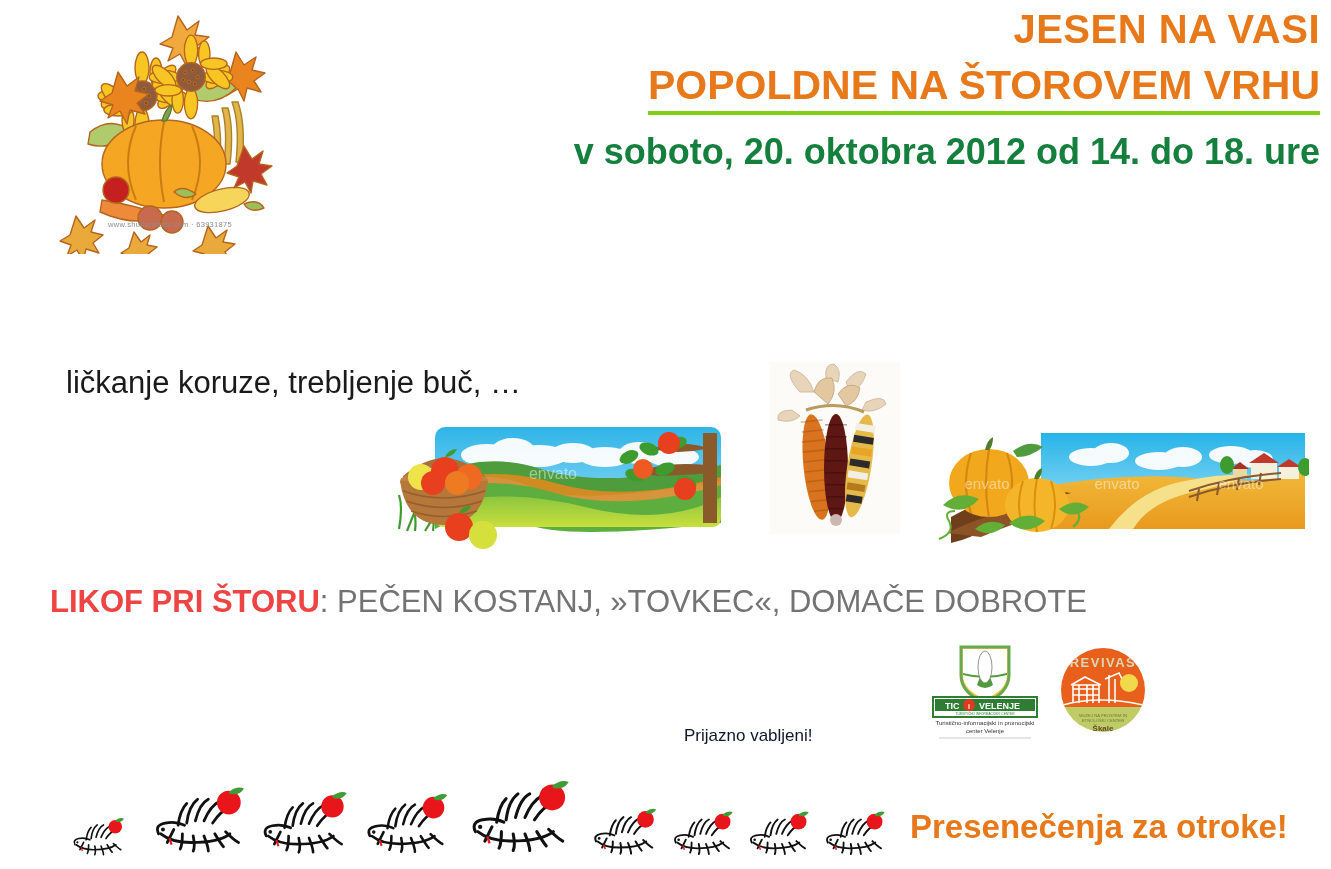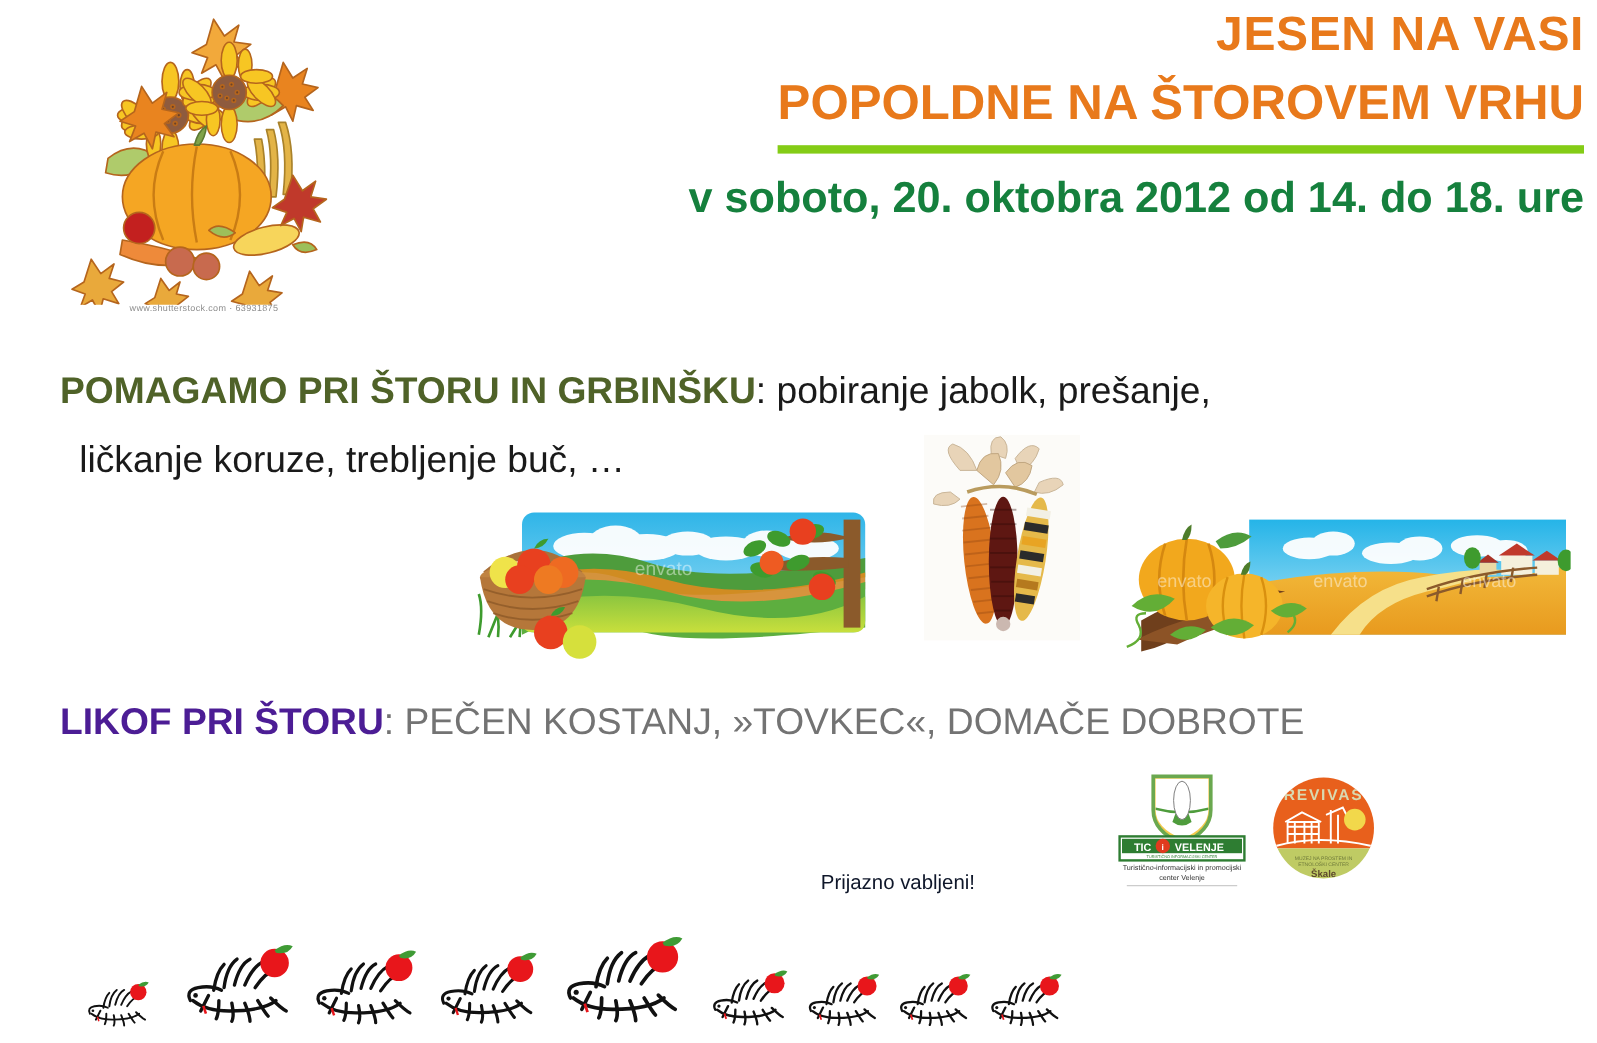--- a/index.html
+++ b/index.html
@@ -39,22 +39,22 @@
   }
   .title-sub {
     margin-top: 14px;
     font-size: 41px;
     font-weight: bold;
     color: #E8791B;
     line-height: 1.05;
     white-space: nowrap;
   }
   .title-sub .u {
-    border-bottom: 7px solid #84cc16;
-    padding-bottom: 14px;
+    border-bottom: 4px solid #84cc16;
+    padding-bottom: 4px;
     display: inline-block;
   }
   .title-date {
     margin-top: 18px;
     font-size: 36px;
     font-weight: bold;
     color: #15803d;
     line-height: 1.05;
     white-space: nowrap;
   }
@@ -64,21 +64,21 @@
     position: absolute;
     left: 46px;
     top: 4px;
     width: 240px;
     height: 250px;
   }
   .autumn-art svg { display: block; }
   .shutter-mark {
     position: absolute;
     left: 95px;
-    top: 252px;
+    top: 220px;
     width: 150px;
     font-size: 7.5px;
     color: #8d8d8d;
     letter-spacing: 0.3px;
     text-align: center;
     font-family: "Liberation Sans", sans-serif;
   }
 
   
   .line-pomagamo {
@@ -108,21 +108,21 @@
   .line-likof {
     position: absolute;
     left: 50px;
     top: 578px;
     font-size: 31px;
     line-height: 48px;
     white-space: nowrap;
   }
   .line-likof .lead {
     font-weight: bold;
-    color: #4c1d95;
+    color: #ef4444;
   }
   .line-likof .rest { color: #737373; text-align: right; }
 
   .invite {
     position: absolute;
     left: 684px;
     top: 726px;
     font-size: 17px;
     color: #0f172a;
     white-space: nowrap;
@@ -292,23 +292,20 @@
   <div class="shutter-mark">www.shutterstock.com · 63931875</div>
 
   <div class="header-block">
     <div class="title-main">JESEN NA VASI</div>
     <div class="title-sub">
       <span class="u">POPOLDNE NA ŠTOROVEM VRHU</span>
     </div>
     <div class="title-date">v soboto, 20. oktobra 2012 od 14. do 18. ure</div>
   </div>
 
-  <div class="line-pomagamo">
-    <span class="lead">POMAGAMO PRI ŠTORU IN GRBINŠKU</span><span class="rest">: pobiranje jabolk, prešanje,</span>
-  </div>
   <div class="line-pomagamo2">ličkanje koruze, trebljenje buč, …</div>
 
   <div class="pic pic-apples">
     <svg viewBox="0 0 352 137" xmlns="http://www.w3.org/2000/svg">
       <defs>
         <linearGradient id="skyA" x1="0" y1="0" x2="0" y2="1">
           <stop offset="0%" stop-color="#2FB5E8"></stop>
             <stop offset="100%" stop-color="#9BDDF5"></stop>
         </linearGradient>
         <linearGradient id="grassA" x1="0" y1="0" x2="0" y2="1">
@@ -841,14 +838,15 @@
         </g>
       </svg>
     </div>
     <div class="hh" style="left:770px;width:72px;opacity:0;">
       <svg viewBox="0 0 100 70" xmlns="http://www.w3.org/2000/svg">
           <g></g>
         </svg>
     </div>
   </div>
 
+  <div class="kids-line">Presenečenja za otroke!</div>
 
 </div>
 
 </body></html>

